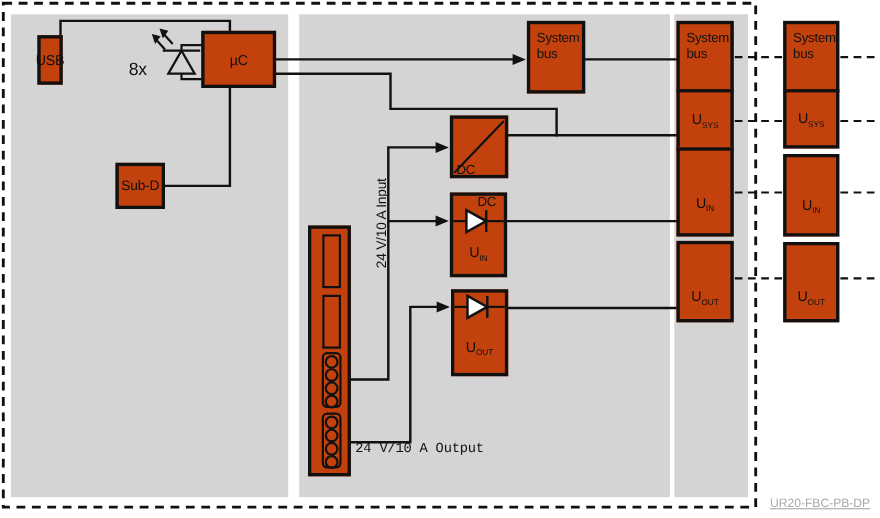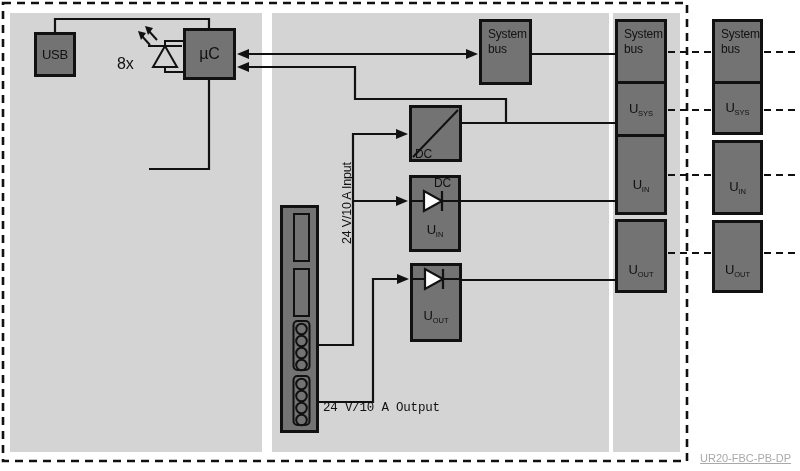--- a/index.html
+++ b/index.html
@@ -1,20 +1,20 @@
 <!DOCTYPE html>
 <html><head>
 <meta charset="utf-8">
 <style>
   html,body{margin:0;padding:0;background:#fff;}
   .stage{position:relative;width:800px;height:471px;background:#ffffff;overflow:hidden;
          font-family:"Liberation Sans",sans-serif;color:#111;letter-spacing:-0.2px;}
   .panel{position:absolute;background:#d4d4d4;}
   svg.layer{position:absolute;left:0;top:0;pointer-events:none;}
-  .box{position:absolute;background:#737373;border:3px solid #111;box-sizing:border-box;
+  .box{position:absolute;background:#c2410c;border:3px solid #111;box-sizing:border-box;
        display:flex;align-items:center;justify-content:center;font-size:13px;}
   .box.tl{align-items:flex-start;justify-content:flex-start;}
   .railtext{font-size:12px;line-height:1.28;padding:5px 0 0 6px;}
   .ulabel{position:absolute;left:0;right:0;text-align:center;font-size:13px;}
   sub{font-size:7.5px;vertical-align:-3px;letter-spacing:0;}
   .lbl{position:absolute;font-size:12.5px;white-space:nowrap;}
   .rot{transform:rotate(-90deg);text-align:center;}
   .dc-t{position:absolute;font-size:12px;margin-top:36px;}
   .footer{position:absolute;font-size:11px;color:#a9a9a9;letter-spacing:0;white-space:nowrap;text-decoration:underline;}
 </style>
@@ -69,25 +69,28 @@
       <line x1="148" y1="46" x2="182" y2="46"></line>
       <path d="M165 46 L153 67 L177 67 Z"></path>
       <path d="M165 67 V72 H186"></path>
       <line x1="150" y1="45" x2="141" y2="35"></line>
       <line x1="157" y1="40" x2="148" y2="30"></line>
     </g>
     <polygon points="138,31 146,33 141,40" fill="#111"></polygon>
     <polygon points="145,26 153,28 148,35" fill="#111"></polygon>
   </svg>
 
-  <div class="box" style="left:34px;top:32px;width:42px;height:45px;text-align:center;">
+  <div class="box" style="left:34px;top:32px;width:23px;height:45px;text-align:center;">
     <span>USB</span>
   </div>
-  <div class="box" style="left:183px;top:28px;width:53px;height:52px;font-size:16px;">
+  <div class="box" style="left:183px;top:28px;width:68px;height:52px;font-size:13px;">
     <span>µC</span>
+  </div>
+  <div class="box" style="left:105px;top:148px;width:45px;height:42px;font-size:12.5px;">
+    <span>Sub-D</span>
   </div>
   <div class="lbl" style="left:117px;top:55px;font-size:16px;">8x</div>
 
 
   <div class="box tl" style="left:479px;top:19px;width:53px;height:66px;">
     <span class="railtext">System bus</span>
   </div>
 
   <div class="box" style="left:409px;top:105px;width:53px;height:57px;"></div>
 

